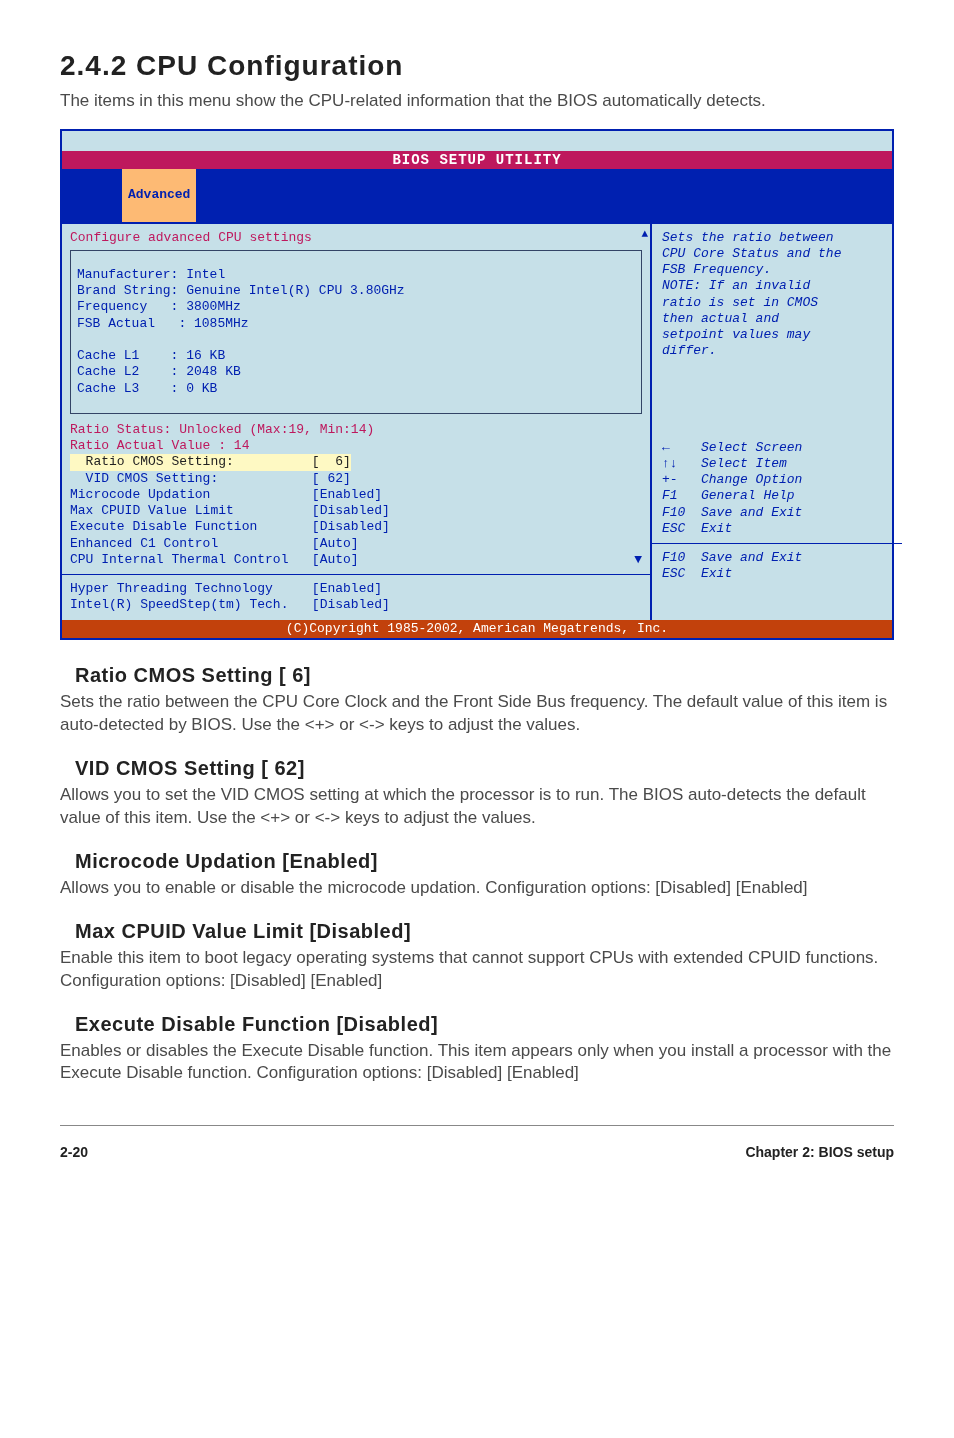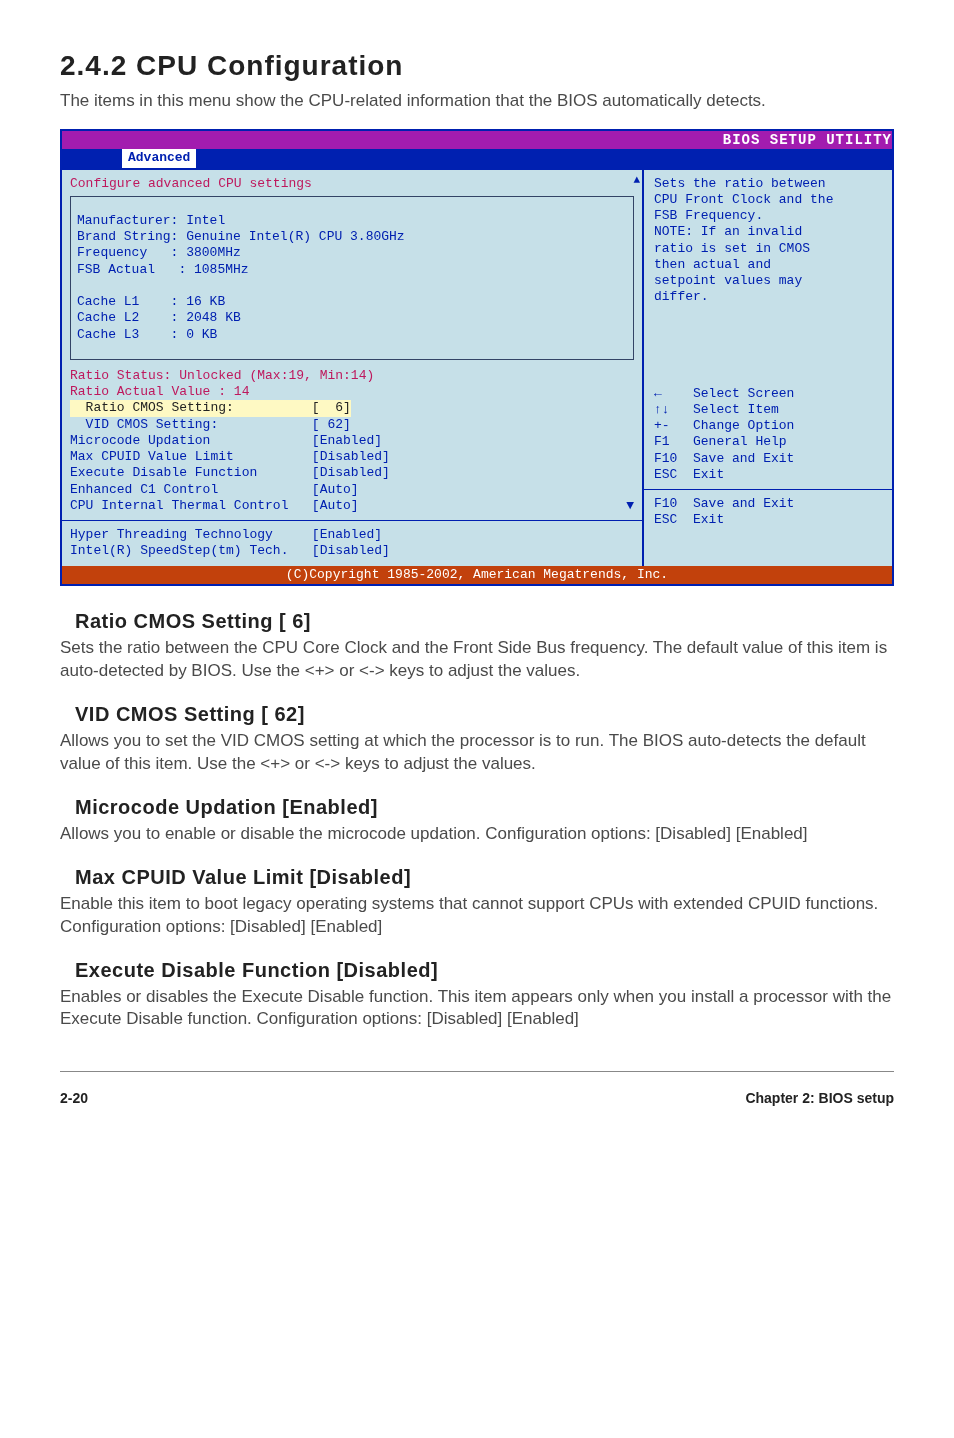--- a/index.html
+++ b/index.html
@@ -30,54 +30,56 @@
   .bios-box {
     border: 2px solid #0020b0;
     margin: 10px 0 24px 0;
     font-family: "Courier New", monospace;
     font-size: 13px;
     line-height: 1.25;
     background: #c6e0e8;
     position: relative;
   }
   .bios-title-bar {
-    background: #a21caf;
+    background: #be185d;
     color: #fff;
-    text-align: right;
+    text-align: center;
     font-weight: bold;
     font-size: 14px;
     padding: 1px 0 0 0;
     letter-spacing: 1px;
+    margin-top: 20px;
   }
   .bios-tab-row {
     background: #0020b0;
     padding: 0 0 2px 60px;
   }
   .bios-tab {
     display: inline-block;
-    background: #ffffff;
+    background: #fdba74;
     color: #0020b0;
     font-weight: bold;
-    padding: 1px 6px;
+    padding: 18px 6px;
   }
   .bios-body {
     display: flex;
   }
   .bios-left {
     flex: 1;
     padding: 6px 8px;
     color: #0020b0;
     position: relative;
   }
   .bios-right {
     width: 230px;
     border-left: 2px solid #0020b0;
-    padding: 6px 8px 6px 10px;
+    padding: 6px 0 6px 10px;
     color: #0020b0;
     position: relative;
+    font-style: italic;
   }
   .bios-inner-box {
     border: 1px solid #346;
     padding: 16px 6px;
     margin-top: 4px;
   }
   .bios-line { white-space: pre; }
   .selected-line {
     background: #fef9c3;
     color: #222 !important;
@@ -171,21 +173,21 @@
         </div>
 
         <div class="bios-separator"></div>
 
         <div class="bios-line">Hyper Threading Technology     [Enabled]</div>
         <div class="bios-line">Intel(R) SpeedStep(tm) Tech.   [Disabled]</div>
       </div>
 
       <div class="bios-right">
         <div class="bios-line">Sets the ratio between</div>
-        <div class="bios-line">CPU Front Clock and the</div>
+        <div class="bios-line">CPU Core Status and the</div>
         <div class="bios-line">FSB Frequency.</div>
         <div class="bios-line">NOTE: If an invalid</div>
         <div class="bios-line">ratio is set in CMOS</div>
         <div class="bios-line">then actual and</div>
         <div class="bios-line">setpoint values may</div>
         <div class="bios-line">differ.</div>
 
         <div class="keyhelp-block">
           <div class="keyhelp-line">←    Select Screen</div>
           <div class="keyhelp-line">↑↓   Select Item</div>

